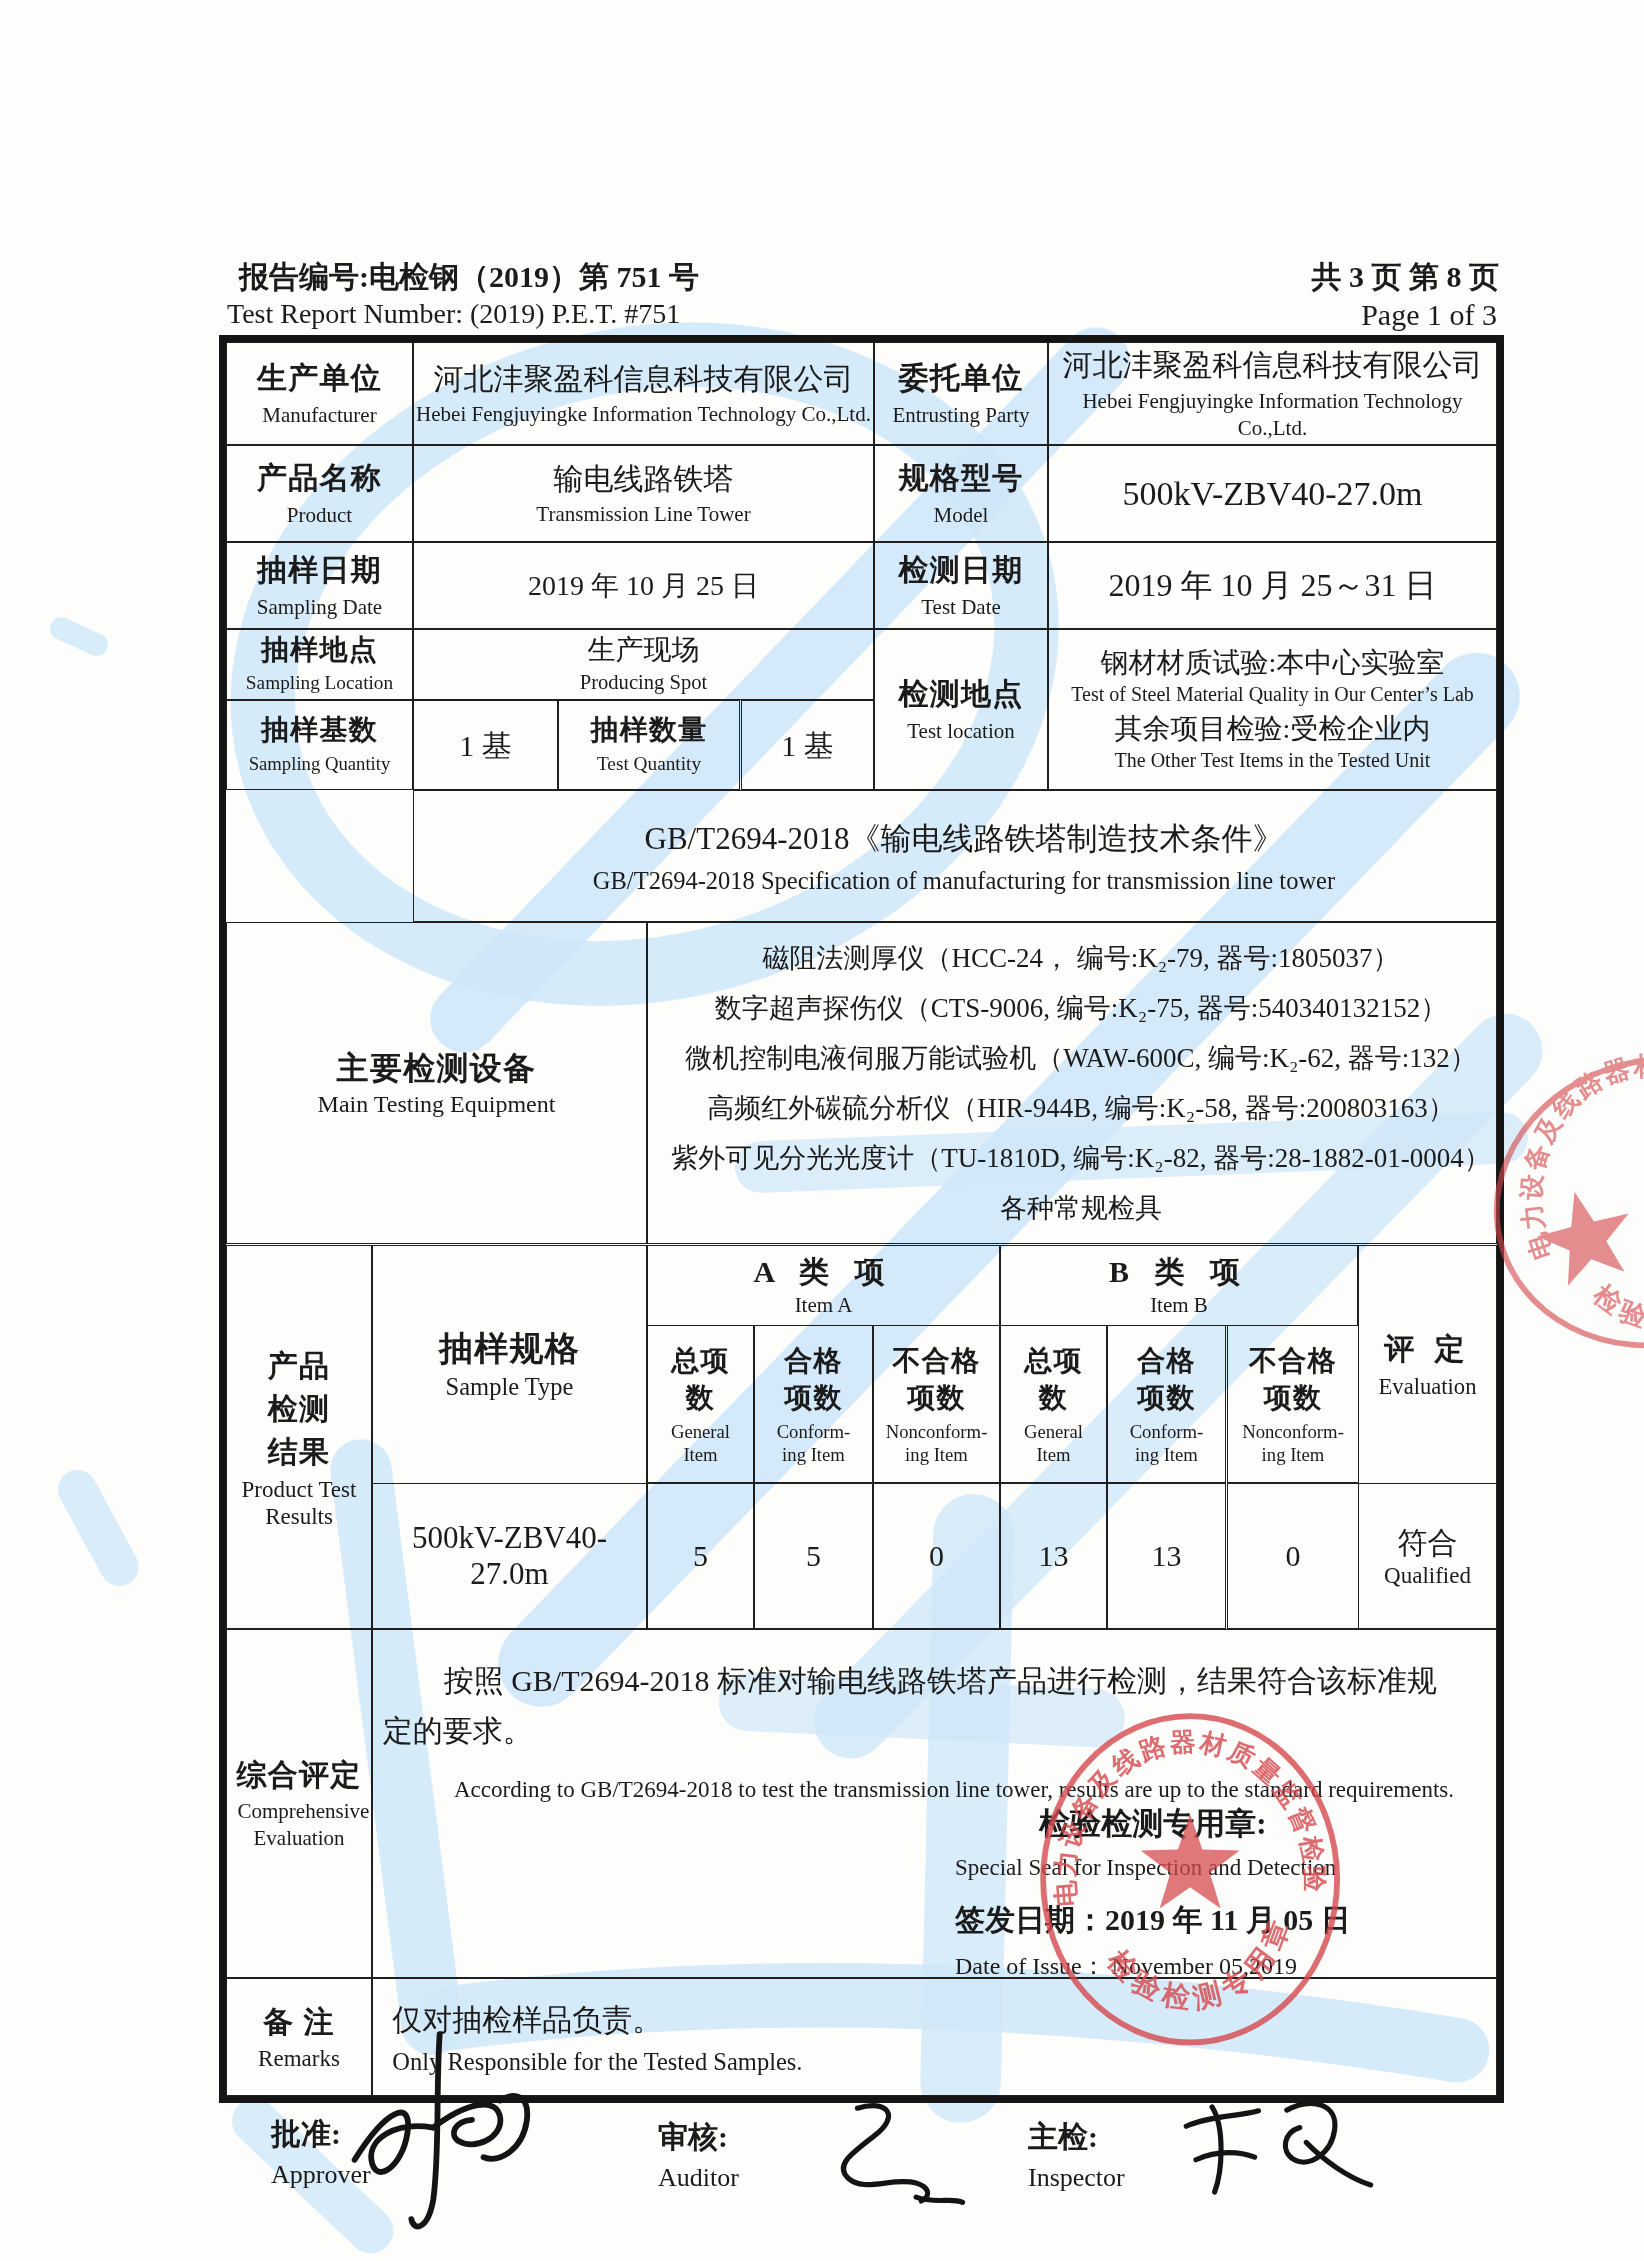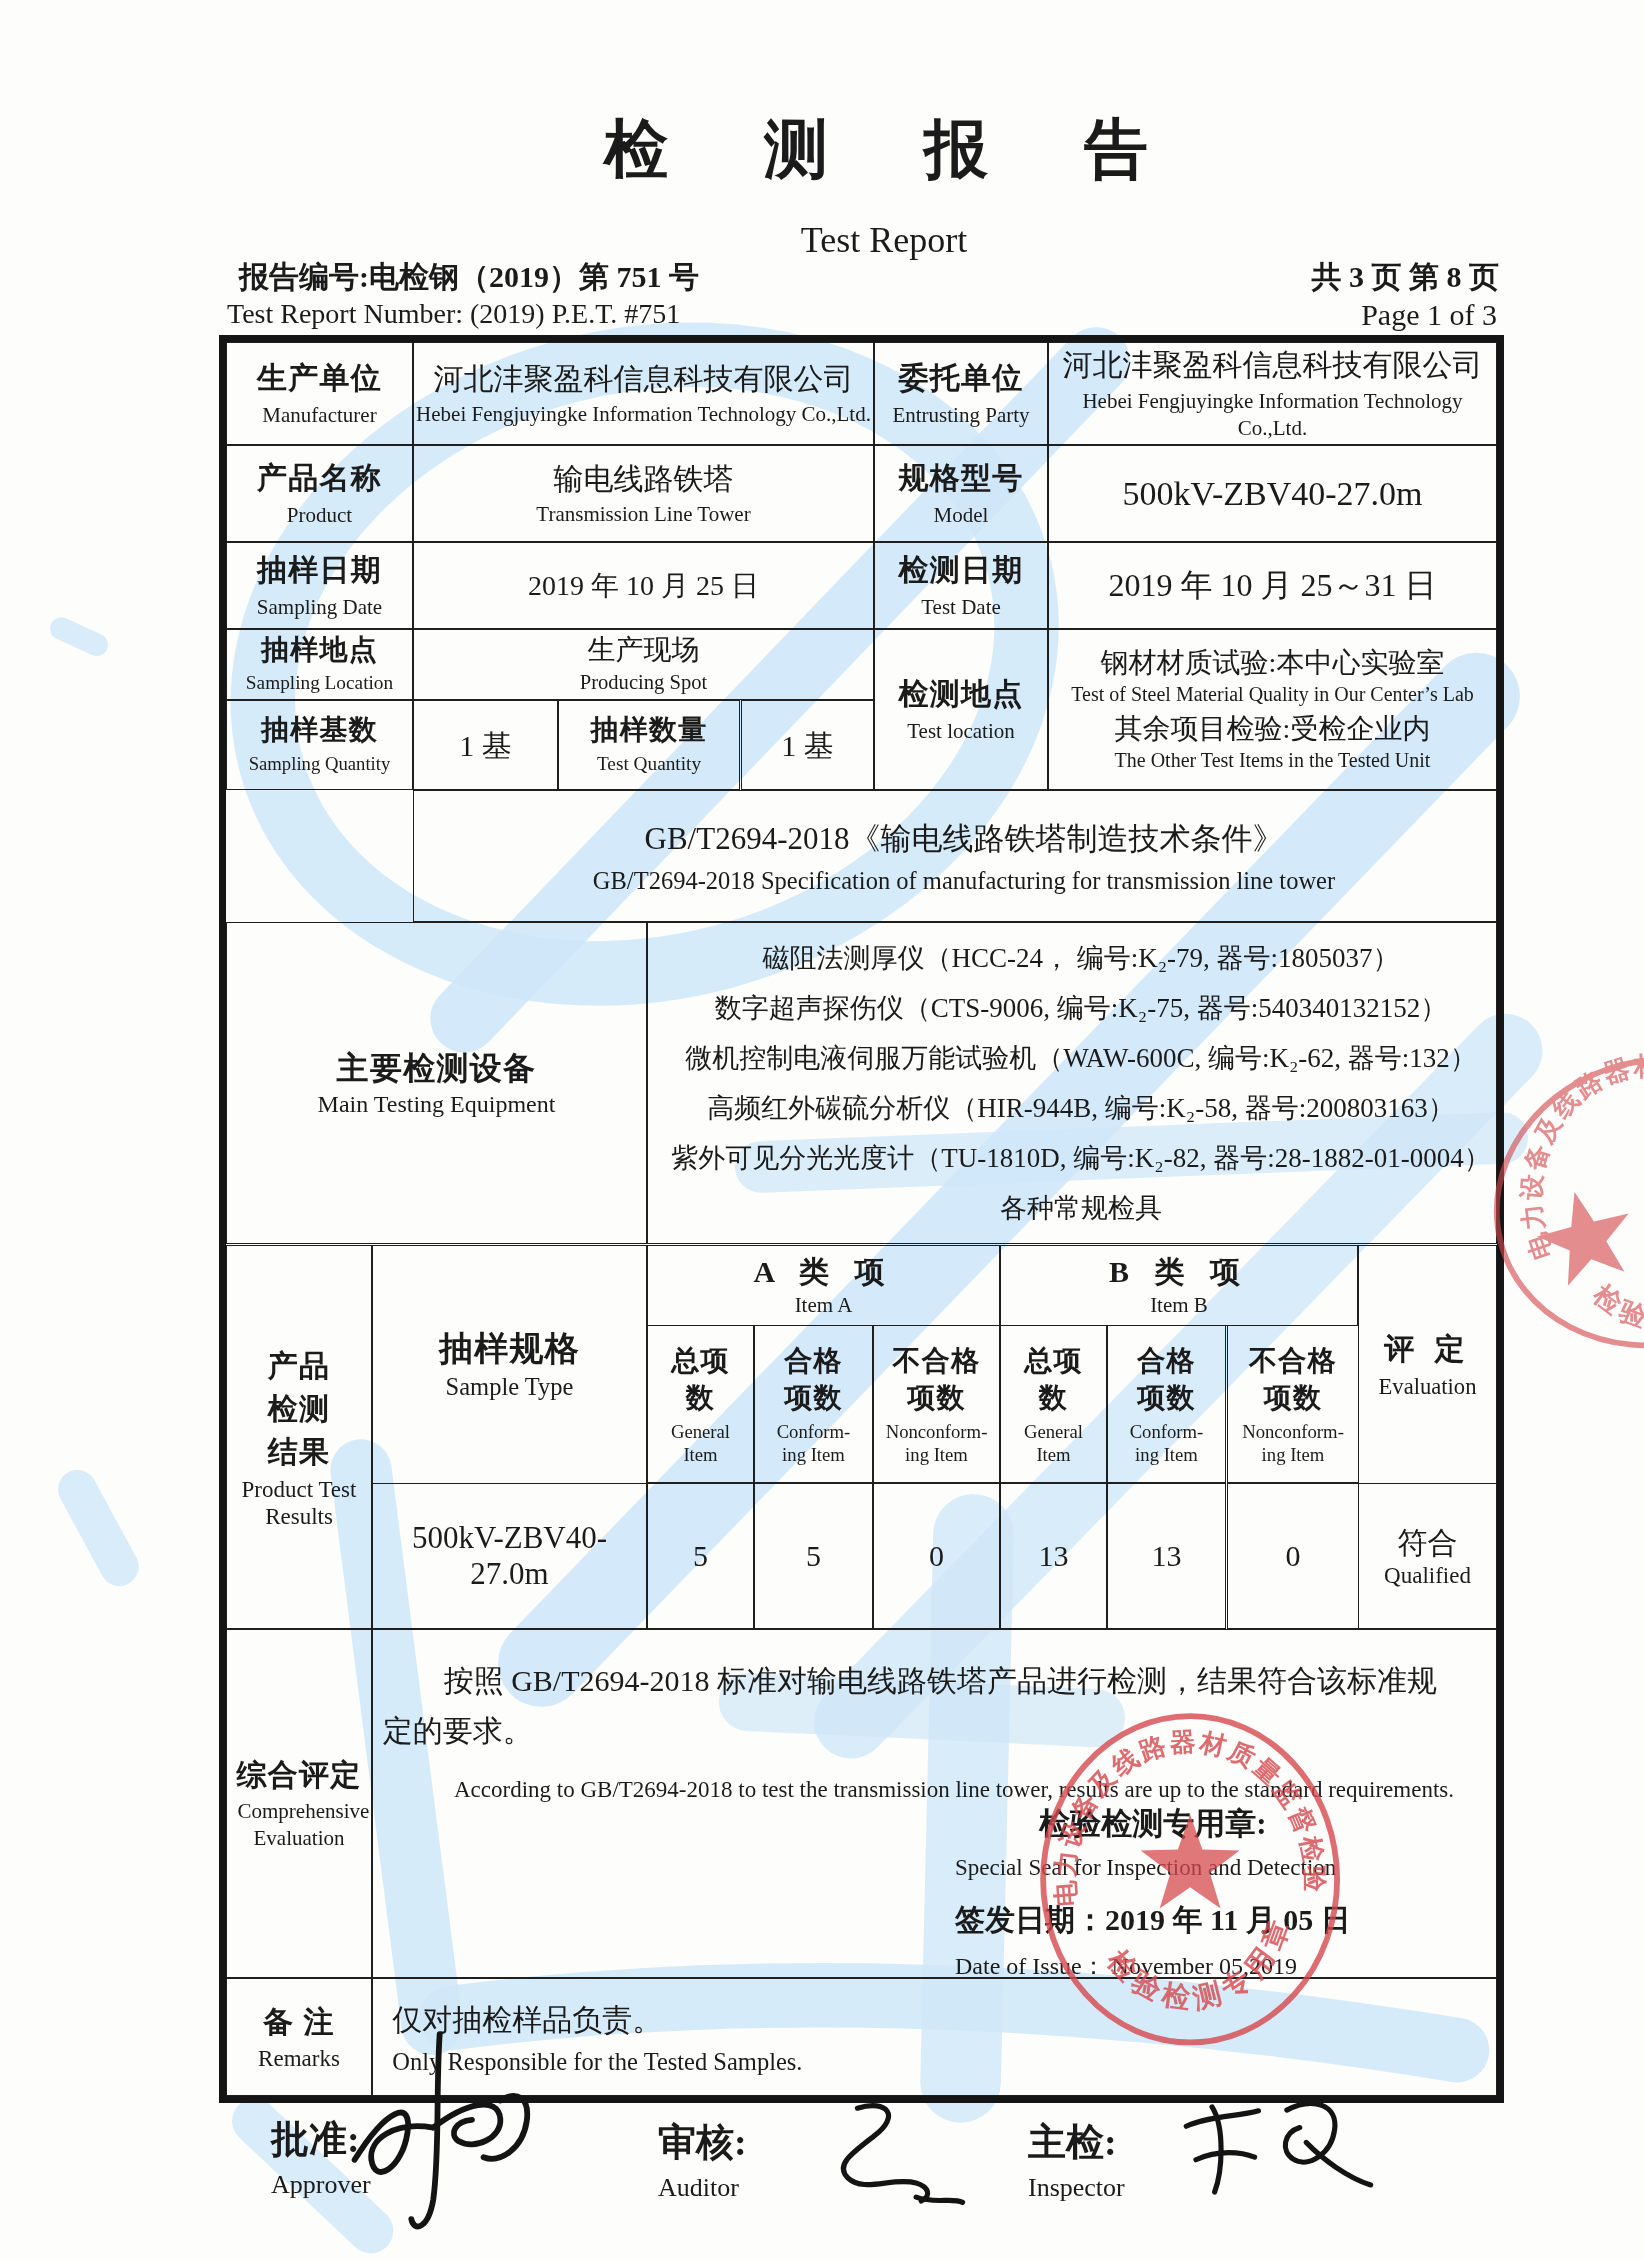--- a/index.html
+++ b/index.html
@@ -32,21 +32,21 @@
   #eval-para-en{position:absolute;left:81px;top:147px;font-size:23px;white-space:nowrap;}
   #seal-block{position:absolute;left:582px;top:173px;text-align:left;}
   #seal-block .l1{font-size:31px;font-weight:bold;text-align:center;}
   #seal-block .l2{font-size:23px;margin-top:10.3px;}
   #seal-block .l3{font-size:30px;font-weight:bold;margin-top:19px;}
   #seal-block .l4{font-size:24px;margin-top:9px;}
   #remarks-content{align-items:flex-start;text-align:left;padding-left:19.3px;}
   #remarks-content .val-cn{font-size:30px;}
   #remarks-content .val-en{font-size:24.5px;margin-top:9px;}
   .sig-label{position:absolute;z-index:2;white-space:nowrap;}
-  .sig-label .cn{font-size:38px;font-weight:bold;}
+  .sig-label .cn{font-size:30px;font-weight:bold;}
   .sig-label .en{font-size:26px;margin-top:5.2px;}
   #seals{z-index:3;} #sigs{z-index:4;}
 </style>
 </head>
 <body>
 
 <div id="page">
 
   <svg id="wm" width="1644" height="2261" viewBox="0 0 2550 3507">
     <g stroke="#cfe7f8" fill="none" stroke-linecap="round">
@@ -58,24 +58,20 @@
       <line x1="560" y1="2280" x2="670" y2="3140" stroke-width="95" opacity="0.85"></line>
       <path d="M700,3130 Q1400,3040 2260,3180" stroke-width="100" opacity="0.85"></path>
       <line x1="1510" y1="2380" x2="1490" y2="3230" stroke-width="125" opacity="0.8"></line>
       <line x1="1160" y1="2640" x2="1700" y2="2665" stroke-width="90" opacity="0.7"></line>
       <line x1="395" y1="3290" x2="575" y2="3460" stroke-width="70" opacity="0.8"></line>
       <line x1="95" y1="975" x2="150" y2="1000" stroke-width="35" opacity="0.8"></line>
       <line x1="120" y1="2310" x2="185" y2="2430" stroke-width="60" opacity="0.8"></line>
     </g>
   </svg>
 
-  <div id="hdr">
-    <div id="title-cn">检　测　报　告</div>
-    <div id="title-en">Test Report</div>
-  </div>
   <div class="hline b" style="left:239px;top:257px;font-size:30px;">报告编号:电检钢（2019）第 751 号</div>
   <div class="hline" style="left:227px;top:298px;font-size:28px;">Test Report Number: (2019) P.E.T. #751</div>
   <div class="hline b" style="right:145px;top:257px;font-size:30px;">共 3 页  第 8 页</div>
   <div class="hline" style="right:147px;top:298px;font-size:30px;">Page 1 of 3</div>
 
   <div id="tbl">
 
     <div class="cell" style="left:0;top:0;width:187px;height:103px">
       <div class="lab-cn">生产单位</div>
       <div class="lab-en">Manufacturer</div>

